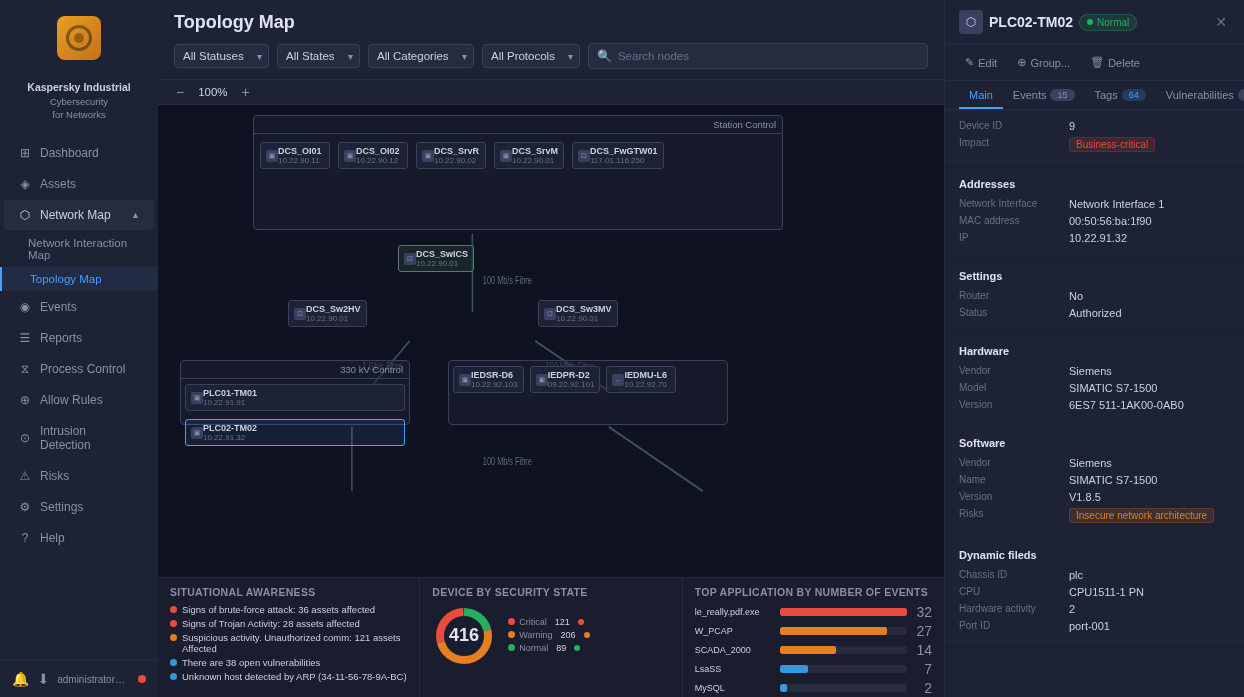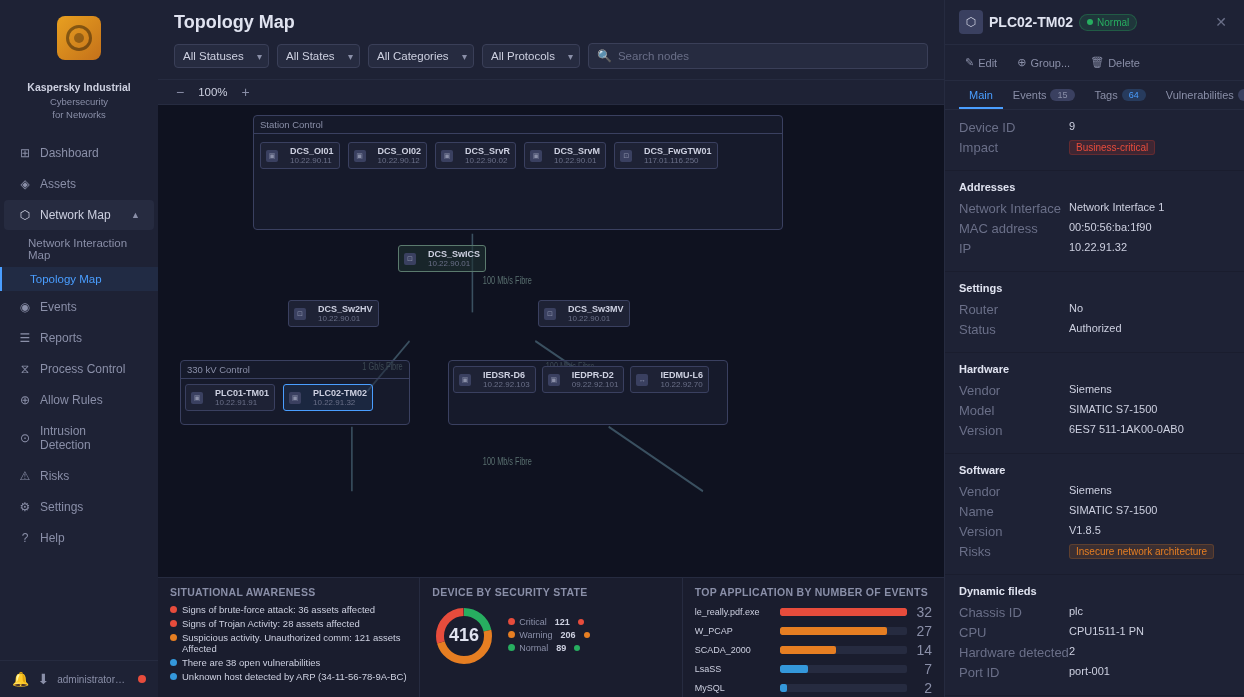--- a/index.html
+++ b/index.html
@@ -111,27 +111,28 @@
     
     .station-box {
       position: absolute;
       border: 1px solid #3a4060;
       border-radius: 4px;
       background: rgba(30,34,53,0.5);
     }
     .station-label {
       font-size: 9.5px; color: #8a8fa8; padding: 3px 6px;
       border-bottom: 1px solid #3a4060;
+      text-align: right;
     }
     .node-box {
       background: #1e2235;
       border: 1px solid #3a4060;
       border-radius: 3px;
       padding: 3px 5px;
-      display: flex; align-items: center; gap: 12px;
+      display: flex; align-items: center; gap: 0;
       font-size: 9px; color: #cdd0e0;
       white-space: nowrap;
       min-width: 70px;
     }
     .node-box.selected {
       border-color: #4a9eff;
       background: rgba(74,158,255,0.1);
     }
     .node-icon {
       width: 12px; height: 12px;
@@ -165,21 +166,21 @@
     .dot-blue { background: #3498db; }
 
     
     .donut-wrap { display: flex; align-items: center; gap: 12px; }
     .donut-svg { width: 64px; height: 64px; }
     .donut-count { font-size: 18px; font-weight: bold; color: #cdd0e0; text-anchor: middle; dominant-baseline: middle; }
     .donut-legend { font-size: 9px; }
     .legend-row { display: flex; align-items: center; gap: 4px; margin-bottom: 3px; }
     .legend-dot { width: 7px; height: 7px; border-radius: 50%; flex-shrink: 0; }
     .legend-label { color: #8a8fa8; }
-    .legend-count { color: #cdd0e0; font-weight: 700; }
+    .legend-count { color: #cdd0e0; font-weight: 400; }
 
     
     .bar-row { display: flex; align-items: center; gap: 5px; margin-bottom: 3px; }
     .bar-name { font-size: 9px; color: #cdd0e0; width: 80px; white-space: nowrap; overflow: hidden; text-overflow: ellipsis; }
     .bar-track { flex: 1; height: 8px; background: #262b40; border-radius: 2px; overflow: hidden; }
     .bar-fill { height: 100%; border-radius: 2px; }
     .bar-val { font-size: 14px; color: #8a8fa8; width: 20px; text-align: right; }
 
     
     .right-panel {
@@ -226,21 +227,21 @@
       display: flex; align-items: center; gap: 4px;
     }
     .rp-tab.active { color: #4a9eff; border-bottom-color: #4a9eff; }
     .tab-badge { background: #3a4060; border-radius: 8px; padding: 1px 7px; font-size: 9px; color: #8a8fa8; }
     .tab-badge.blue { background: rgba(74,158,255,0.2); color: #4a9eff; }
 
     .rp-body { flex: 1; overflow-y: auto; padding: 0; }
     .section-group { padding: 10px 14px; border-bottom: 1px solid #1a1d2e; }
     .section-group-title { font-size: 11px; font-weight: 700; color: #e0e3f0; margin-bottom: 8px; }
     .kv-row { display: flex; margin-bottom: 5px; }
-    .kv-key { font-size: 13px; color: #6a6f88; width: 110px; min-width: 110px; }
+    .kv-key { font-size: 10px; color: #6a6f88; width: 110px; min-width: 110px; }
     .kv-val { font-size: 11px; color: #cdd0e0; }
     .tag { display: inline-block; border-radius: 3px; padding: 1px 6px; font-size: 10px; }
     .tag-red { background: rgba(192,57,43,0.2); color: #e74c3c; border: 1px solid rgba(192,57,43,0.3); }
     .tag-orange { background: rgba(230,126,34,0.15); color: #e67e22; border: 1px solid rgba(230,126,34,0.2); }
 
     
     ::-webkit-scrollbar { width: 4px; height: 4px; }
     ::-webkit-scrollbar-track { background: transparent; }
     ::-webkit-scrollbar-thumb { background: #3a4060; border-radius: 2px; }
 
@@ -452,21 +453,21 @@
         <div class="node-icon">⊡</div>
         <div>
           <div class="node-name">DCS_Sw3MV</div>
           <div class="node-ip">10.22.90.01</div>
         </div>
       </div>
     </div>
 
     <div class="station-box" style="left:22px;top:255px;width:230px;height:65px;">
       <div class="station-label">330 kV Control</div>
-      <div style="display:flex;gap:8px;padding:5px 4px;">
+      <div style="display:flex;gap:8px;padding:5px 4px;flex-direction:column;">
         <div class="node-box">
           <div class="node-icon">▣</div>
           <div>
             <div class="node-name">PLC01-TM01</div>
             <div class="node-ip">10.22.91.91</div>
           </div>
         </div>
         <div class="node-box selected">
           <div class="node-icon">▣</div>
           <div>
@@ -737,21 +738,21 @@
       <div class="section-group-title">Dynamic fileds</div>
       <div class="kv-row">
         <div class="kv-key">Chassis ID</div>
         <div class="kv-val">plc</div>
       </div>
       <div class="kv-row">
         <div class="kv-key">CPU</div>
         <div class="kv-val">CPU1511-1 PN</div>
       </div>
       <div class="kv-row">
-        <div class="kv-key">Hardware detected</div>
+        <div class="kv-key">Hardware activity</div>
         <div class="kv-val">2</div>
       </div>
       <div class="kv-row">
         <div class="kv-key">Port ID</div>
         <div class="kv-val">port-001</div>
       </div>
     </div>
   </div>
 </div>
 

